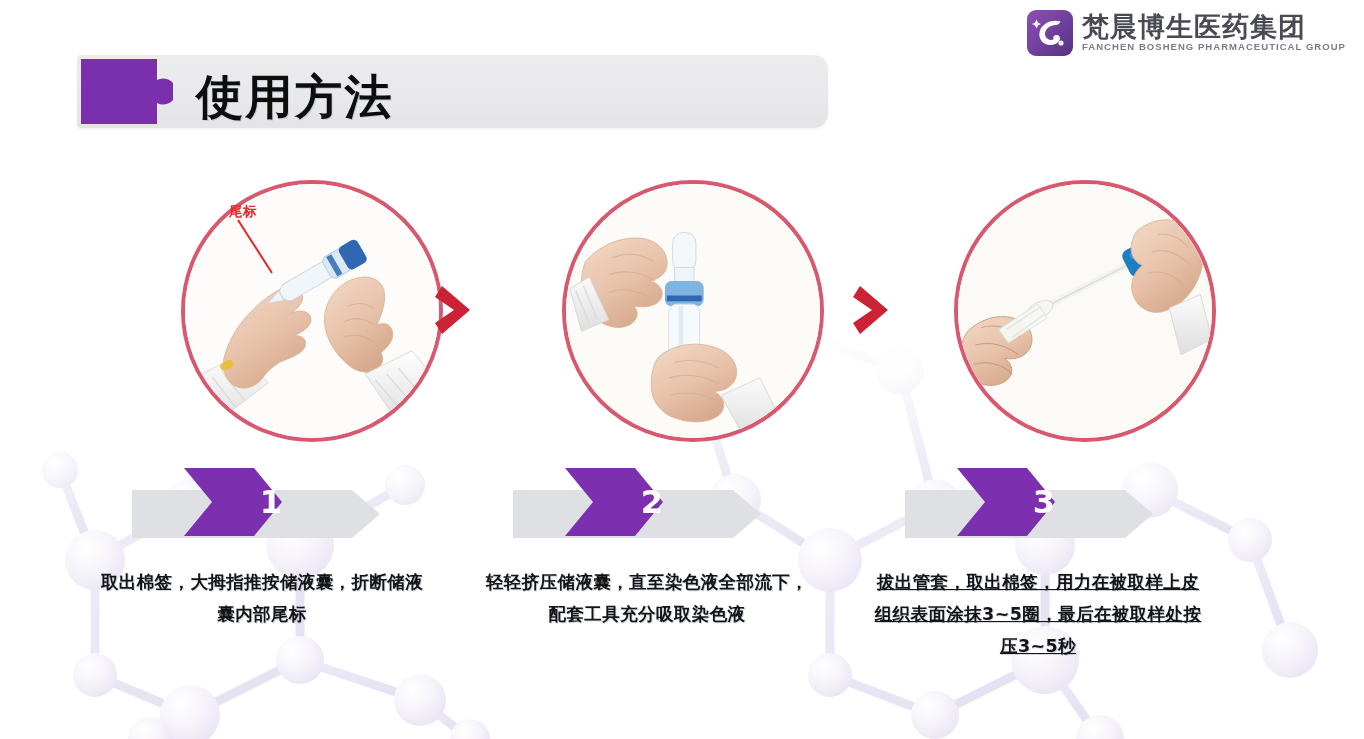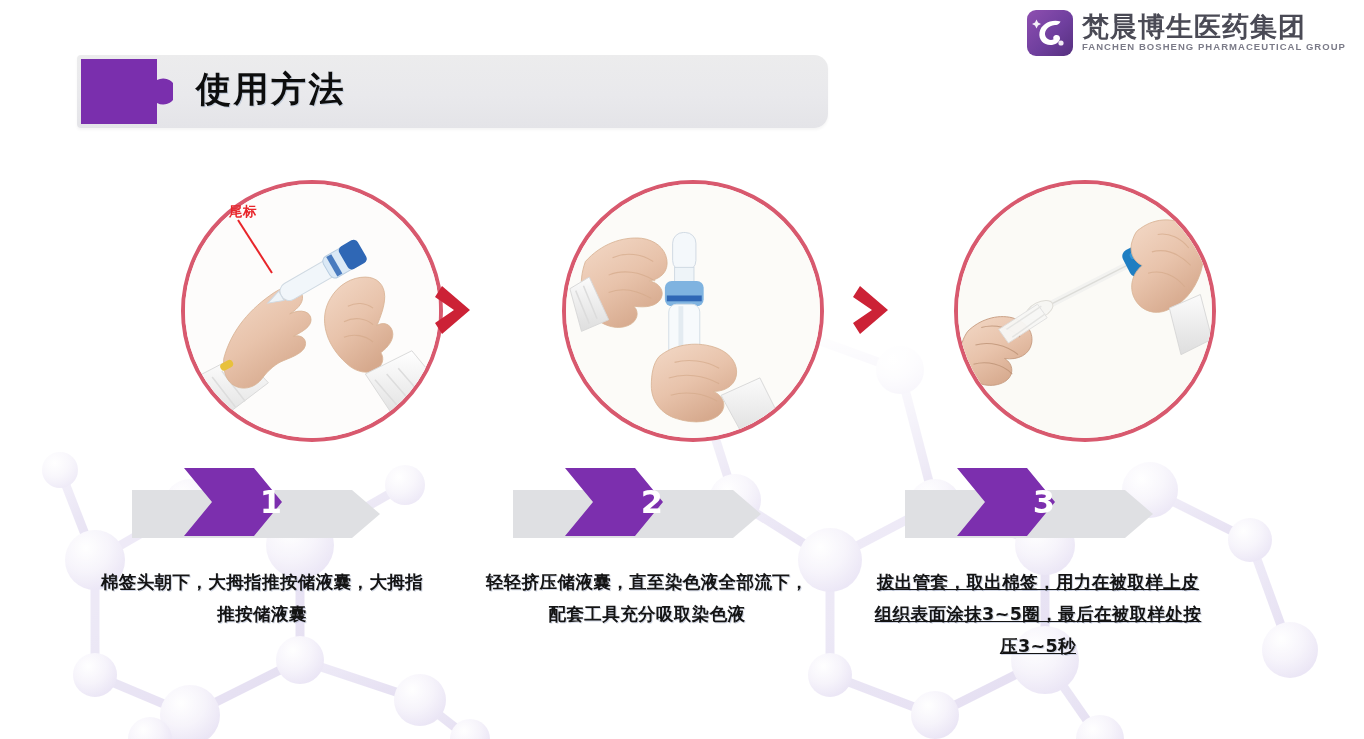--- a/index.html
+++ b/index.html
@@ -108,21 +108,21 @@
     top: 55px;
     width: 96px;
     height: 73px;
     z-index: 4;
   }
   .header-title {
     position: absolute;
     left: 196px;
     top: 66px;
     z-index: 5;
-    font-size: 35px;
+    font-size: 47px;
     font-weight: bold;
     color: #0d0d0d;
     letter-spacing: 2.5px;
     text-shadow: 1px 1px 0 rgba(150,170,200,0.45);
     font-family: "DejaVu Sans", "Liberation Sans", sans-serif;
   }
 
   
   .steps {
     position: absolute;
@@ -485,18 +485,18 @@
     </div>
 
     <div class="numbar numbar-3">
       <svg width="290" height="80" viewBox="0 0 290 80">
         <path d="M10,28 L230,28 L258,52 L230,76 L10,76 Z" fill="#dfe0e3"></path>
         <path d="M62,6 L132,6 L160,40 L132,74 L62,74 L90,40 Z" fill="#7c2fae"></path>
       </svg>
       <div class="numlabel">3</div>
     </div>
 
-    <div class="caption caption-1">棉签头朝下，大拇指推按储液囊，大拇指推按储液囊</div>
+    <div class="caption caption-1">取出棉签，大拇指推按储液囊，折断储液囊内部尾标</div>
     <div class="caption caption-2">轻轻挤压储液囊，直至染色液全部流下，配套工具充分吸取染色液</div>
     <div class="caption caption-3">拔出管套，取出棉签，用力在被取样上皮组织表面涂抹3~5圈，最后在被取样处按压3~5秒</div>
 
   </div>
 </div>
 
 </body></html>

